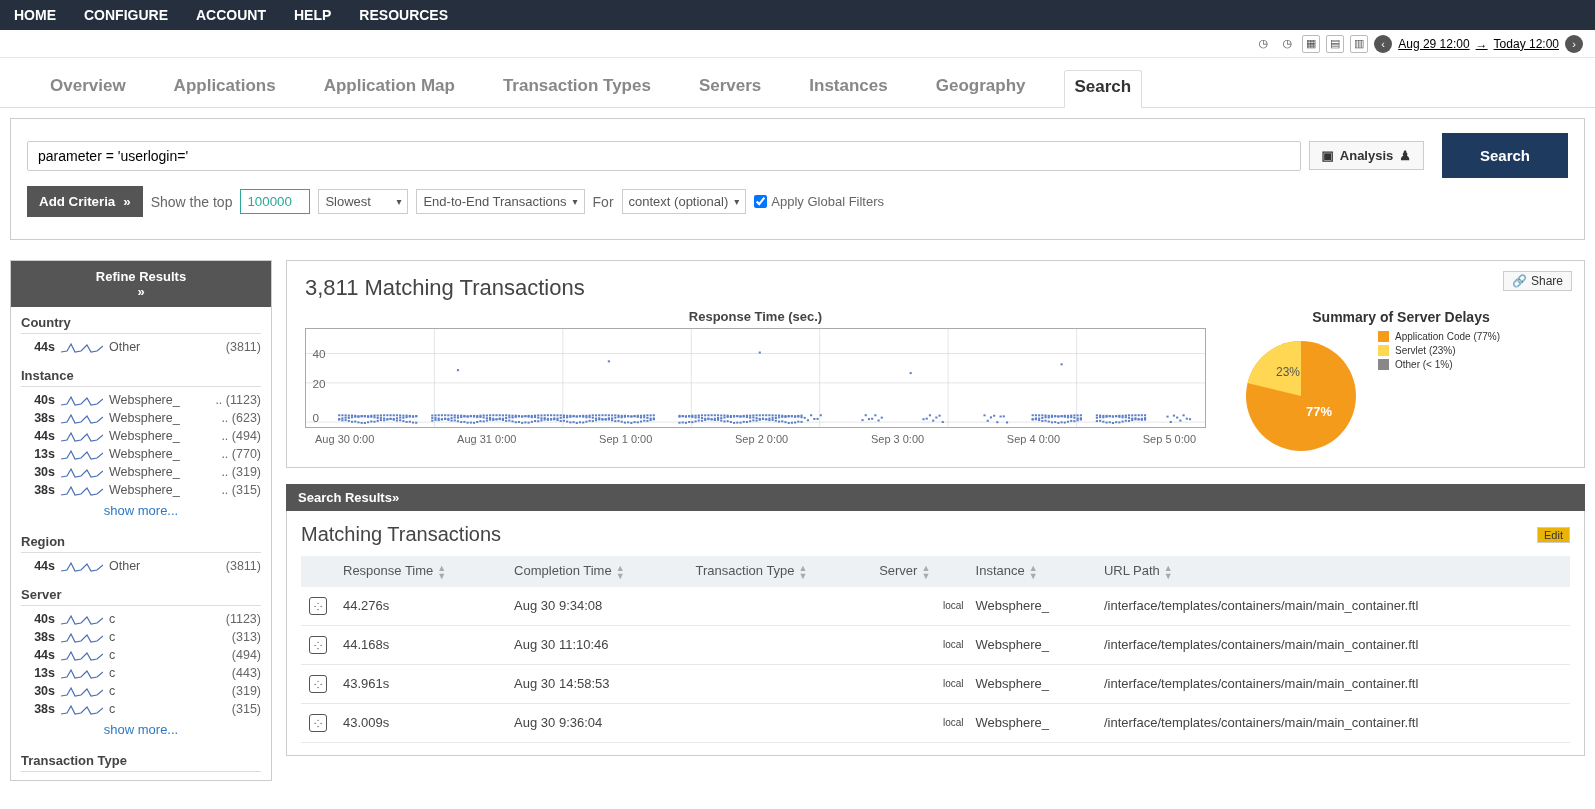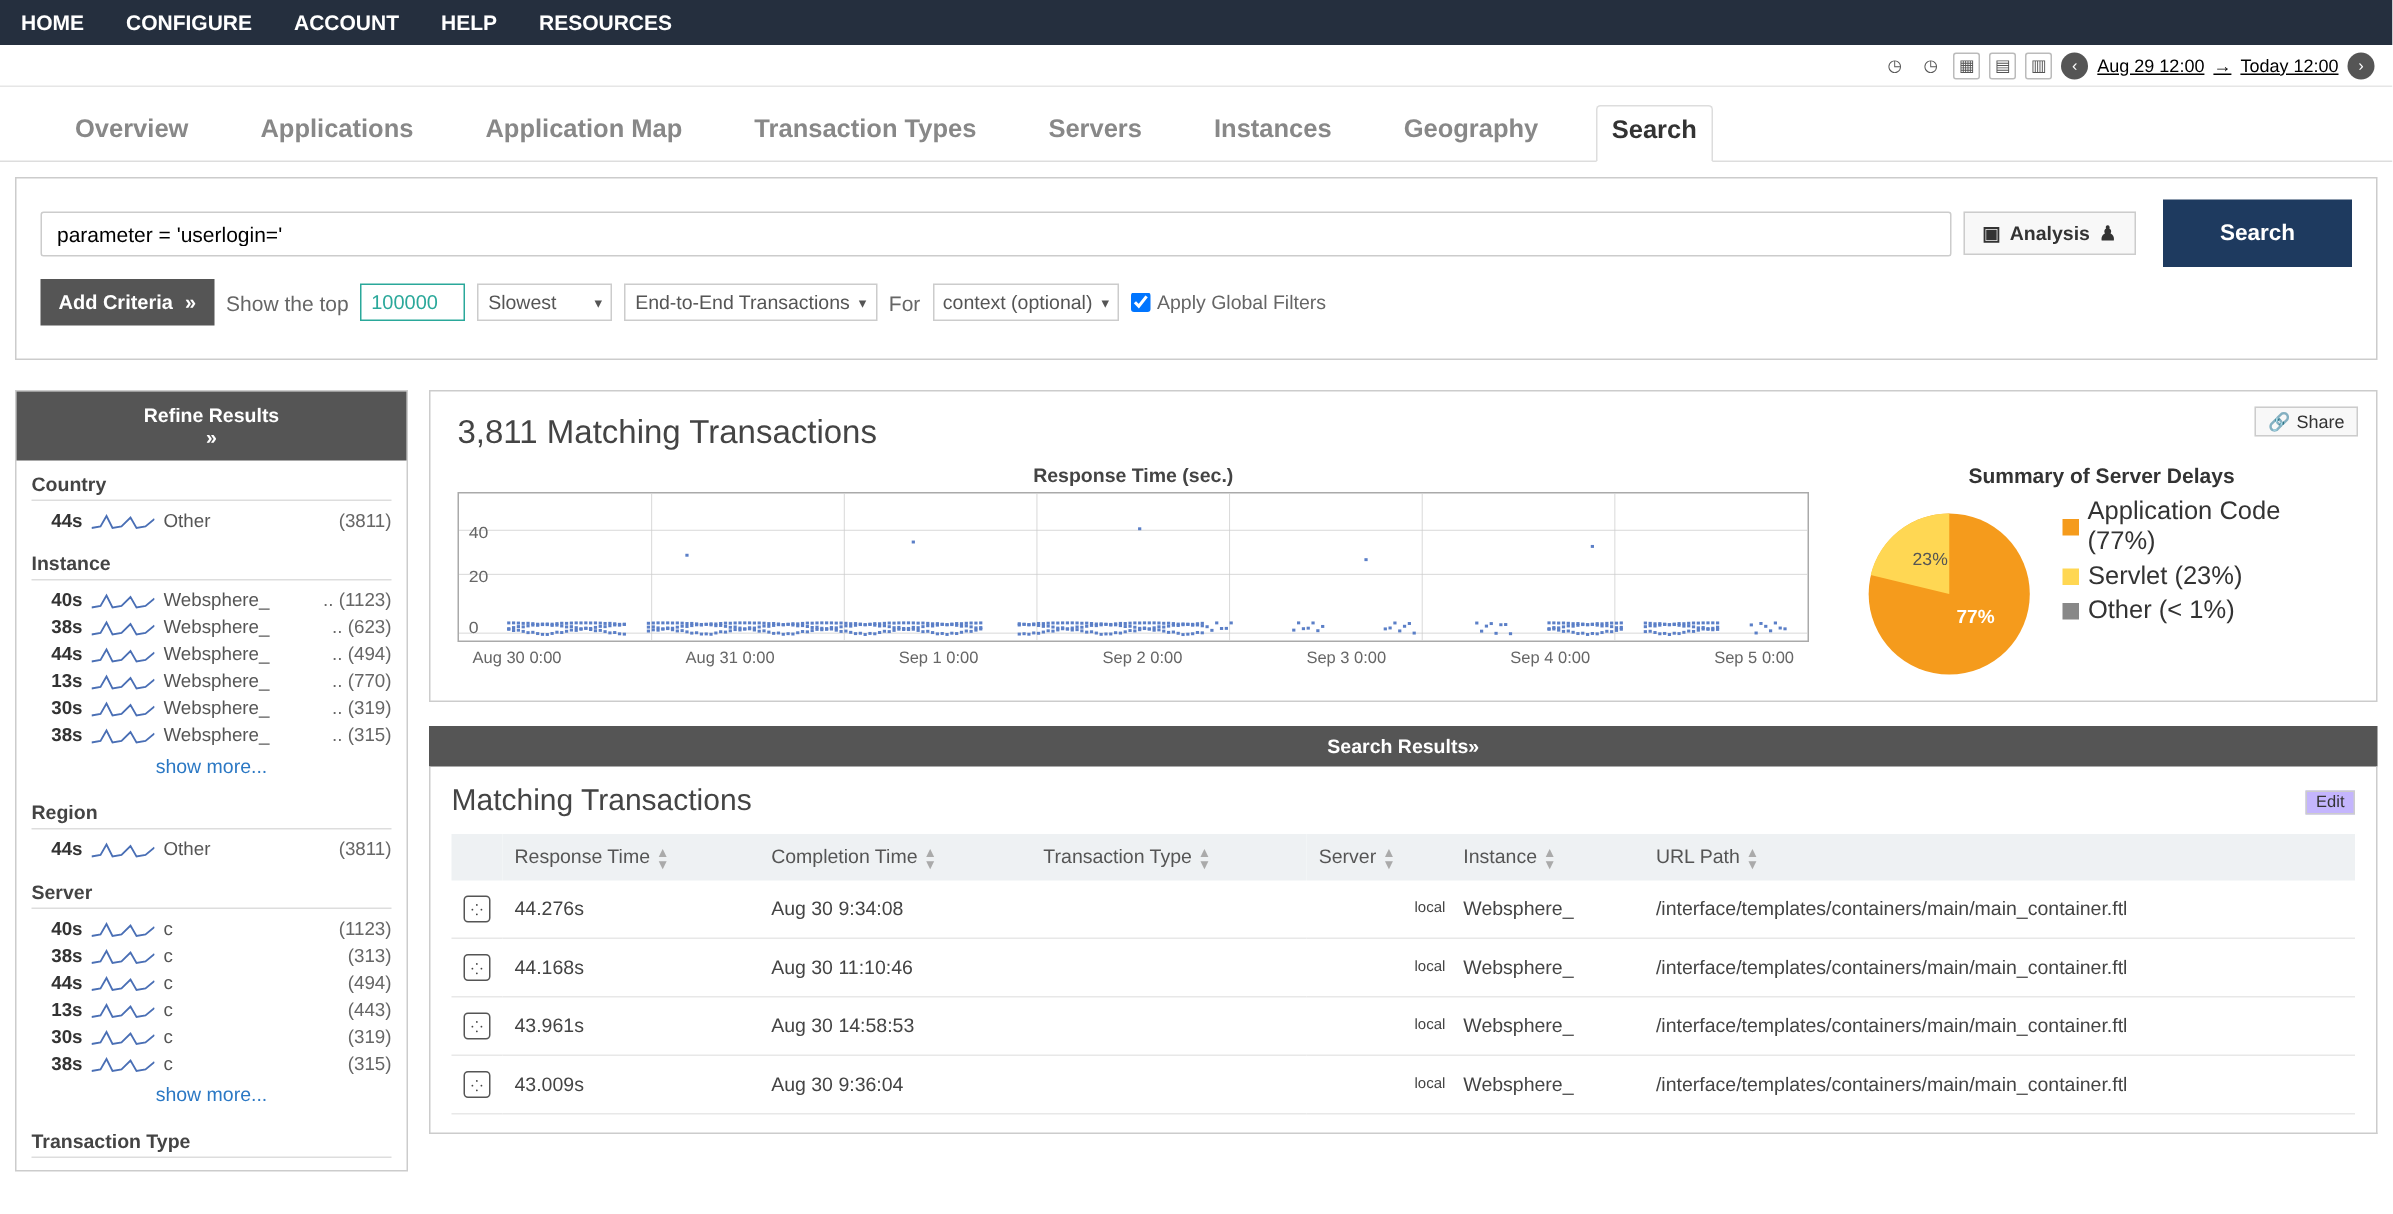--- a/index.html
+++ b/index.html
@@ -46,28 +46,28 @@
 .summary { border:1px solid #ccc; padding: 14px 18px 6px; position:relative; }
 .summary h2 { font-size:22px; font-weight:500; color:#444; margin-bottom:8px;}
 .sharebtn { position:absolute; top:10px; right:12px; border:1px solid #ccc; padding:2px 8px; font-size:12px; background:#f8f8f8; cursor:pointer; display:flex; align-items:center; gap:4px;}
 .chartrow { display:flex; gap:30px; align-items:flex-start; }
 .scatterwrap { flex:1; }
 .charttitle { text-align:center; font-weight:600; font-size:13px; color:#444; margin-bottom:4px;}
 .scatter { border:1px solid #aaa; height:100px; width:100%; }
 .piearea { width:330px; }
 .piehdr { font-size:14px; font-weight:600; text-align:center; margin-bottom:6px;}
 .pieflex { display:flex; gap:12px; align-items:flex-start;}
-.legend { font-size:17px; }
+.legend { font-size:10px; }
 .legrow { display:flex; align-items:center; gap:6px; margin-bottom:3px;}
 .sw { width:11px; height:11px; }
 
-.resultshdr { background:#555; color:#fff; padding:6px 12px; font-weight:600; display:flex; justify-content:center; align-items:center; margin-top:16px;}
+.resultshdr { background:#555; color:#fff; padding:6px 12px; font-weight:600; display:flex; justify-content:flex-start; align-items:center; margin-top:16px;}
 .results { border:1px solid #ccc; border-top:none; padding: 12px 14px;}
 .results h3 { font-size:20px; font-weight:500; color:#444; margin-bottom:10px;}
-.editbtn { float:right; border:1px solid #ccc; padding:1px 6px; font-size:11px; background:#c4b5fd; cursor:pointer; margin-top:4px;}
+.editbtn { float:right; border:1px solid #ccc; padding:1px 6px; font-size:11px; background:#eab308; cursor:pointer; margin-top:4px;}
 table.rt { width:100%; border-collapse:collapse; font-size:13px;}
 table.rt th { background:#eef1f3; text-align:left; padding:7px 8px; font-weight:500; color:#555; }
 table.rt th .sort { font-size:9px; color:#aaa; margin-left:4px; display:inline-block; line-height:8px; vertical-align:middle;}
 table.rt td { padding:10px 8px; border-bottom:1px solid #e8e8e8; color:#444; vertical-align:middle;}
 .diceicon { width:18px; height:18px; border:1.5px solid #555; border-radius:3px; display:inline-flex; align-items:center; justify-content:center; font-size:10px; cursor:pointer;}
 .serverlocal { font-size:10px; color:#888; text-align:right; padding-right:4px !important;}
 </style>
 </head>
 <body>
 

